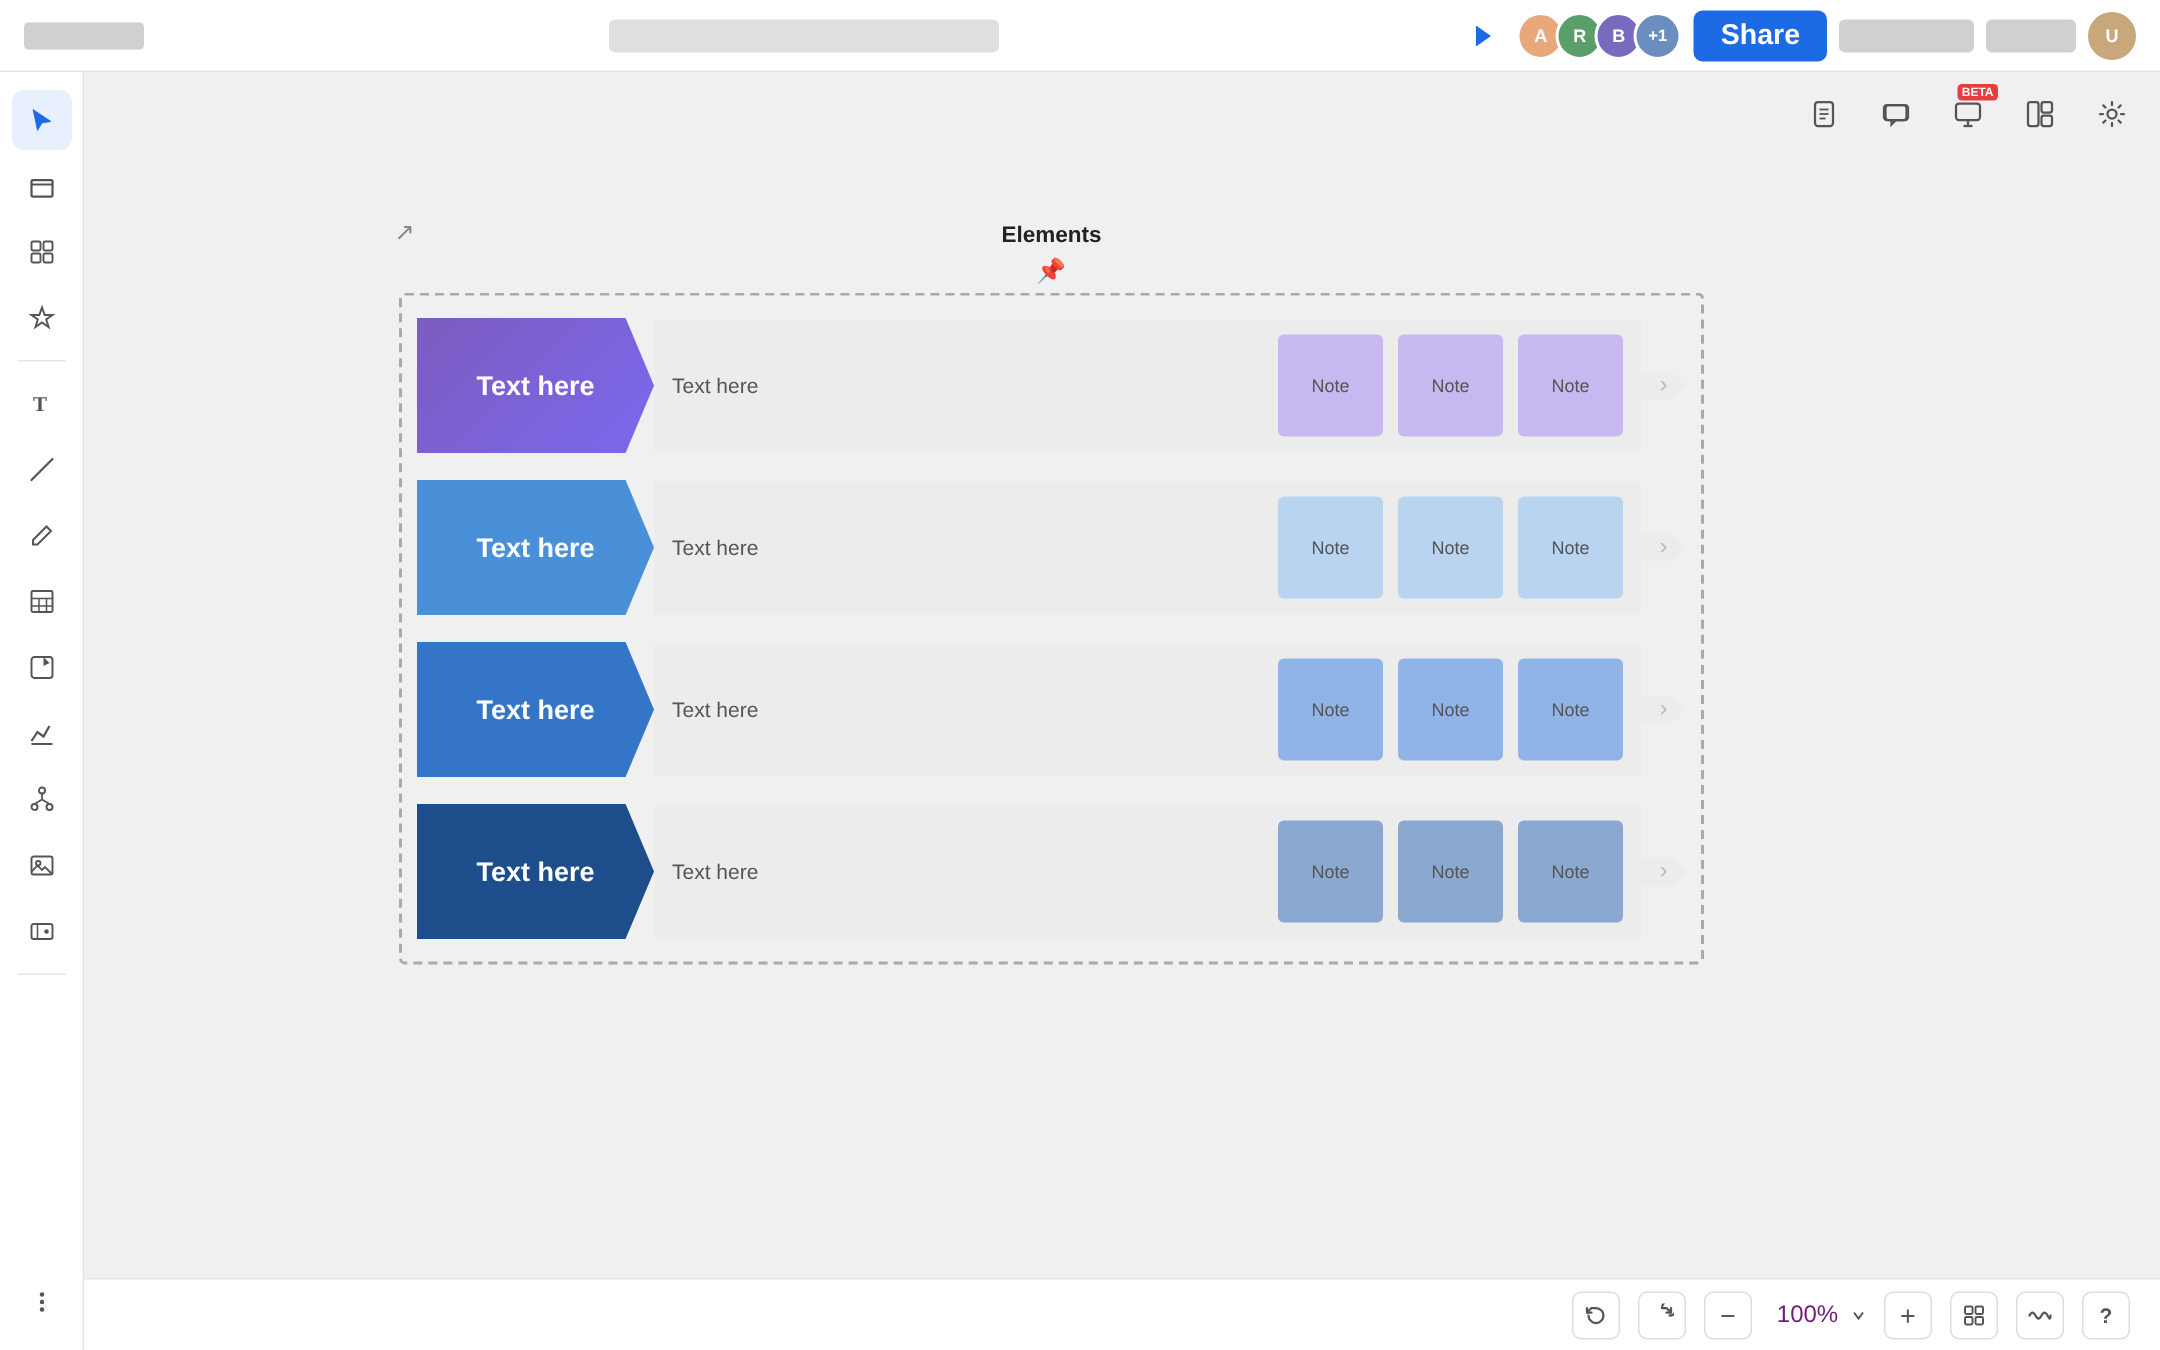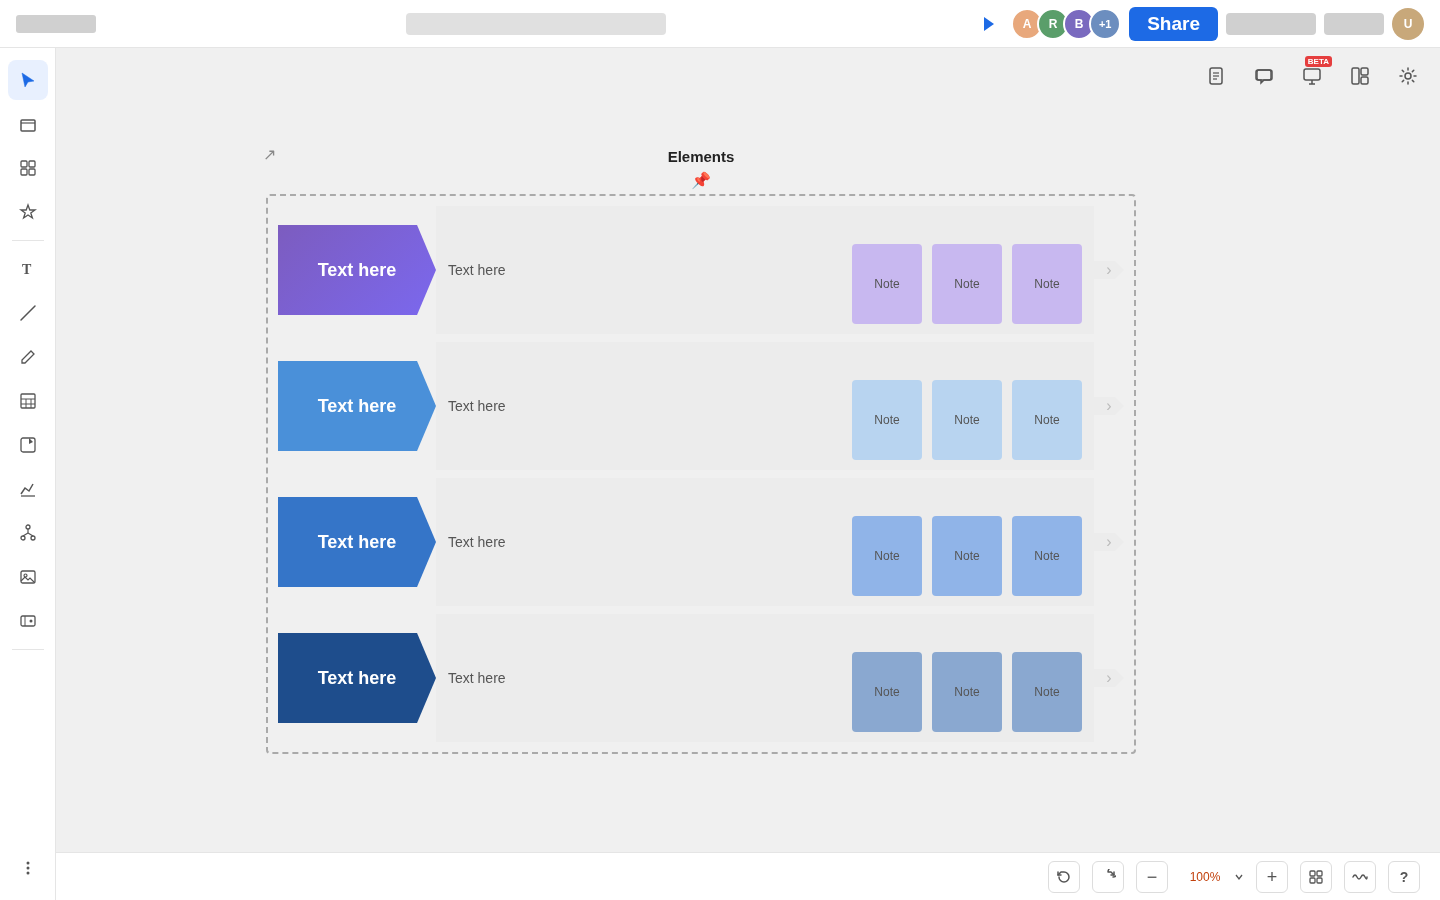--- a/index.html
+++ b/index.html
@@ -81,23 +81,23 @@
       position: relative; flex-shrink: 0;
       clip-path: polygon(0 0, 88% 0, 100% 50%, 88% 100%, 0 100%);
     }
     .row-content-area {
       flex: 1; background: #ececec; display: flex; align-items: center;
       padding: 10px 12px; gap: 16px; position: relative;
     }
     .row-text { color: #555; font-size: 14px; min-width: 80px; }
     .notes-group { display: flex; gap: 10px; margin-left: auto; }
     .note-card {
-      width: 70px; height: 80px; border-radius: 4px;
+      width: 70px; height: 68px; border-radius: 4px;
       display: flex; align-items: center; justify-content: center;
-      font-size: 12px; color: #555; margin-top: 28px;
+      font-size: 12px; color: #555;
     }
     .row-chevron {
       width: 30px; flex-shrink: 0; background: #ececec;
       display: flex; align-items: center; justify-content: center;
       color: #bbb; font-size: 16px;
       clip-path: polygon(0 0, 70% 0, 100% 50%, 70% 100%, 0 100%);
     }
 
     
     .row1-label { background: linear-gradient(135deg, #7c5cbf, #7b68ee); }
@@ -115,21 +115,21 @@
       background: #fff; border-top: 1px solid #e5e5e5;
       display: flex; align-items: center; justify-content: flex-end;
       padding: 0 20px; gap: 12px; z-index: 100;
     }
     .bottom-btn {
       width: 32px; height: 32px; border-radius: 6px; border: 1px solid #ddd;
       background: #fff; display: flex; align-items: center; justify-content: center;
       cursor: pointer; color: #555; font-size: 14px;
     }
     .zoom-display {
-      font-size: 12px; color: #c2410c; min-width: 50px; text-align: center;
+      font-size: 16px; color: #701a75; min-width: 50px; text-align: center;
     }
 
     
     svg { display: block; }
   </style>
 </head>
 <body>
 
 <div class="top-bar">
   <div class="top-bar-left">

